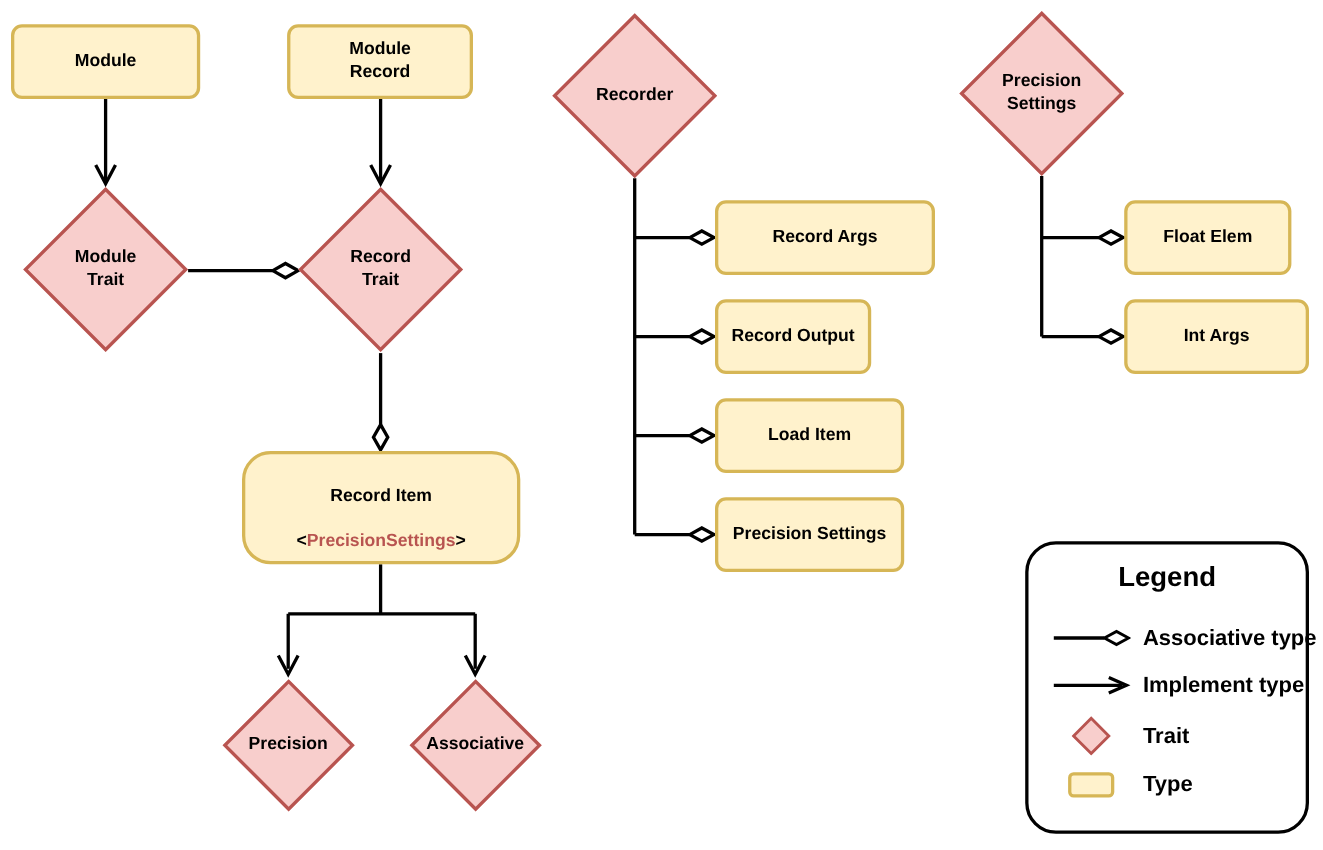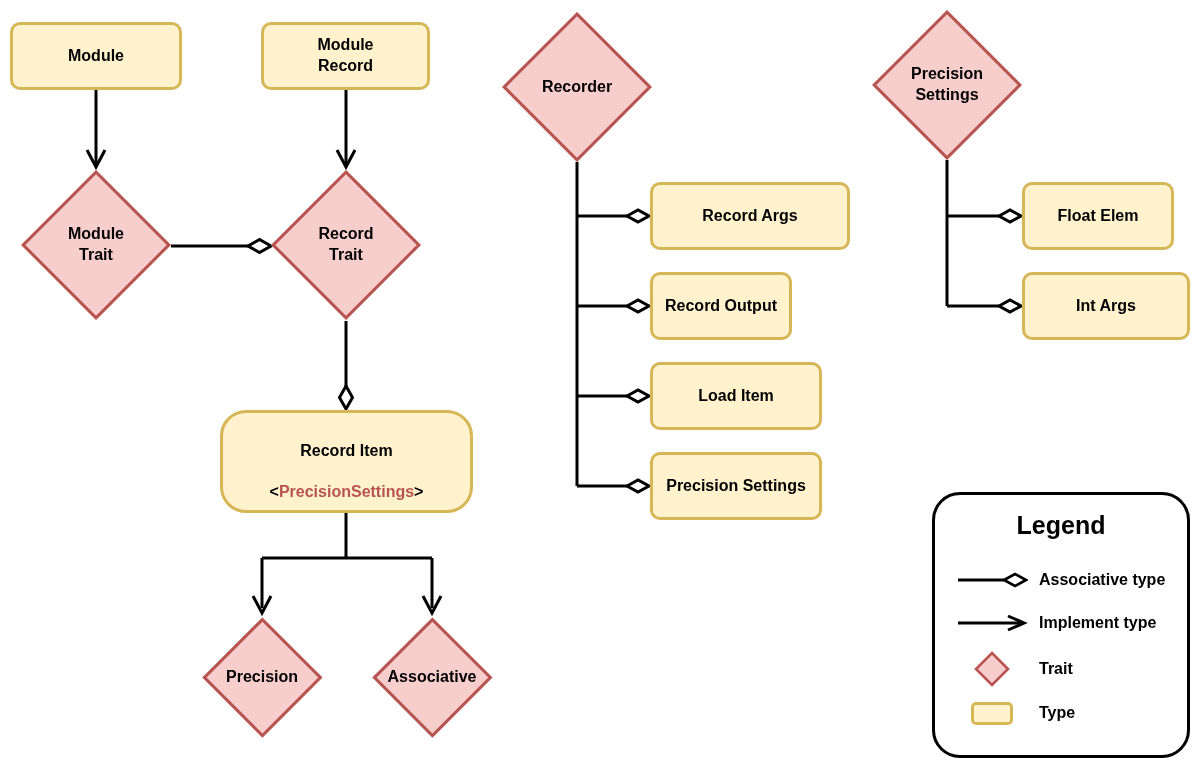--- a/index.html
+++ b/index.html
@@ -80,21 +80,21 @@
   }
   .legend-icon-box {
     flex: 0 0 74px;
     width: 74px;
     display: flex;
     align-items: center;
     justify-content: center;
   }
   .legend-label {
     margin-left: 10px;
-    font-size: 16px;
+    font-size: 20px;
     font-weight: bold;
     color: var(--text, #000);
     white-space: nowrap;
   }
   .type-chip {
     width: 42px;
     height: 23px;
     background: var(--type-fill, #FFF2CC);
     border: 3px solid var(--type-border, #D6B656);
     border-radius: 5px;

